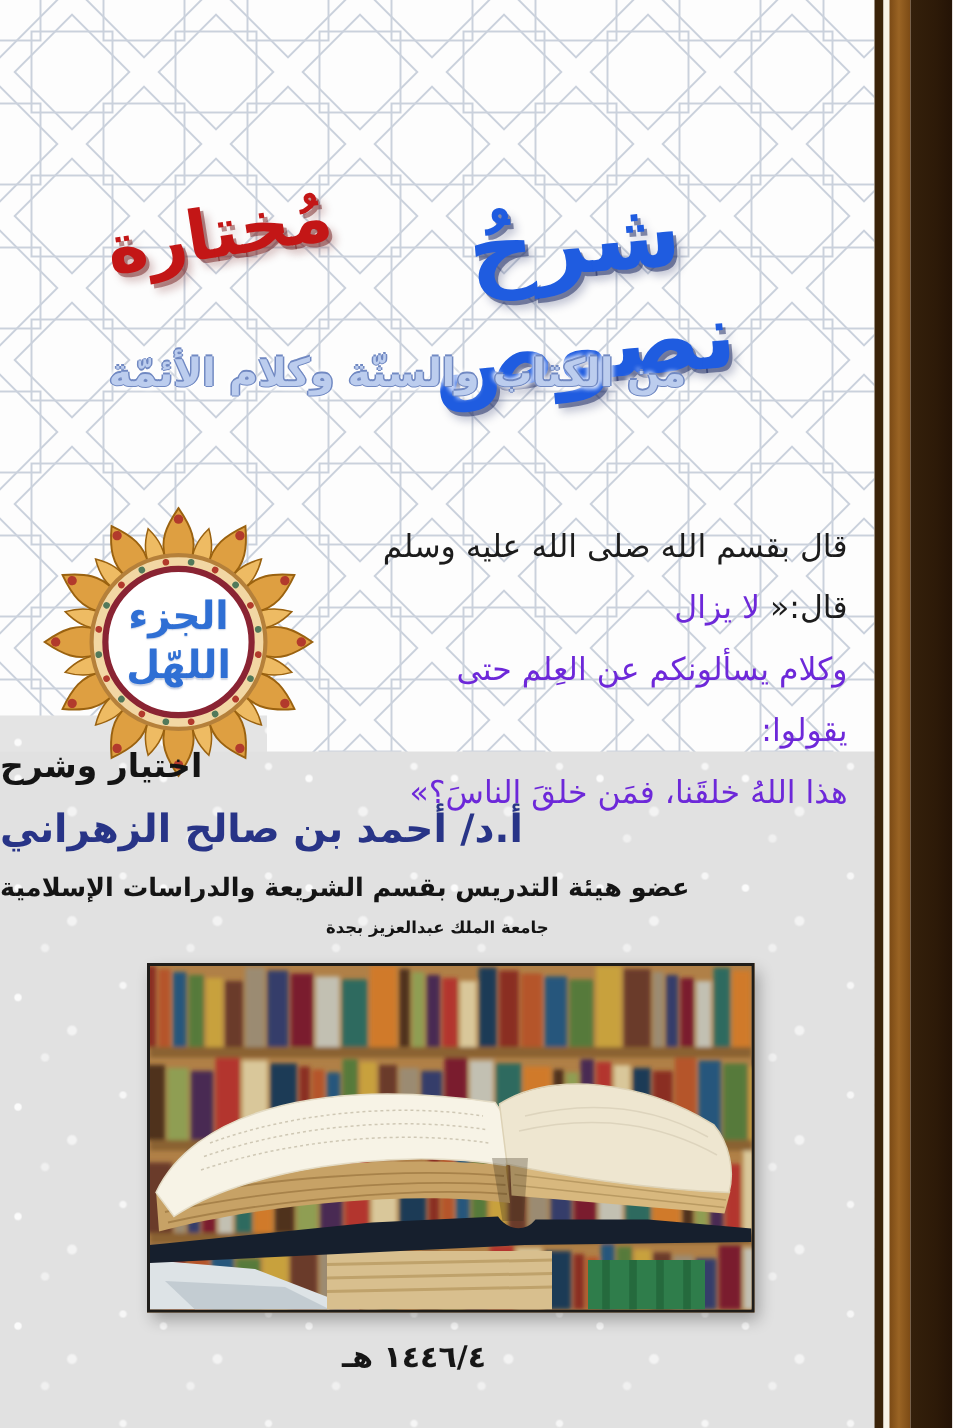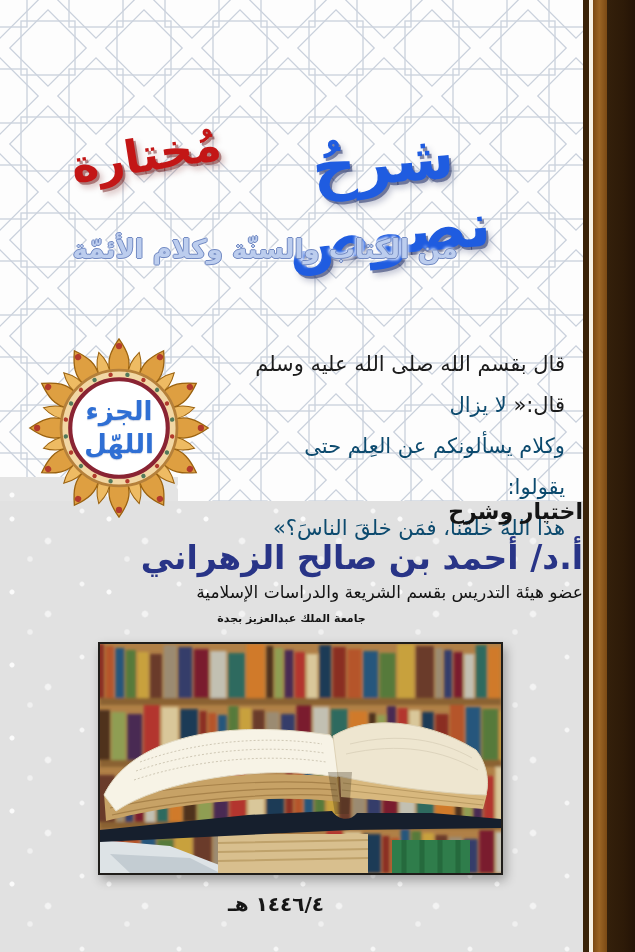--- a/index.html
+++ b/index.html
@@ -58,28 +58,28 @@
     position:absolute;left:0;top:0;width:184px;height:184px;z-index:3;
     display:flex;flex-direction:column;align-items:center;justify-content:center;
     font-size:26px;line-height:33px;font-weight:bold;color:#2f6fd4;direction:rtl;
     text-shadow:0 1px 1px rgba(40,70,140,.25);
   }
   
   .hadith{
     right:70px;top:344px;width:312px;z-index:2;direction:rtl;text-align:right;
     font-size:21px;line-height:41px;color:#1c1c1c;
   }
-  .green{color:#0c4a6e;}
-  
-  .byline{left:0;top:499px;width:583px;text-align:right;z-index:2;
+  .green{color:#6d28d9;}
+  
+  .byline{left:0;top:499px;width:583px;text-align:left;z-index:2;
     font-size:22px;font-weight:bold;color:#141414;direction:rtl;}
-  .author{left:0;top:538px;width:583px;text-align:right;z-index:2;
-    font-size:33px;font-weight:bold;color:#283487;direction:rtl;}
-  .affil{left:0;top:582px;width:583px;text-align:right;z-index:2;
-    font-size:17px;font-weight:normal;color:#141414;direction:rtl;}
+  .author{left:0;top:538px;width:583px;text-align:left;z-index:2;
+    font-size:26px;font-weight:bold;color:#283487;direction:rtl;}
+  .affil{left:0;top:582px;width:583px;text-align:left;z-index:2;
+    font-size:17px;font-weight:bold;color:#141414;direction:rtl;}
   .univ{left:0;top:612px;width:583px;text-align:center;z-index:2;
     font-size:11px;font-weight:bold;color:#141414;direction:rtl;}
   
   .photo{
     left:98px;top:642px;width:401px;height:229px;z-index:2;
     border:2px solid #1f1d1a;background:#b08047;
     box-shadow:3px 5px 10px rgba(0,0,0,.30);
   }
   .date{left:0;top:892px;width:552px;text-align:center;z-index:2;
     font-size:20px;font-weight:bold;color:#161616;direction:rtl;}

